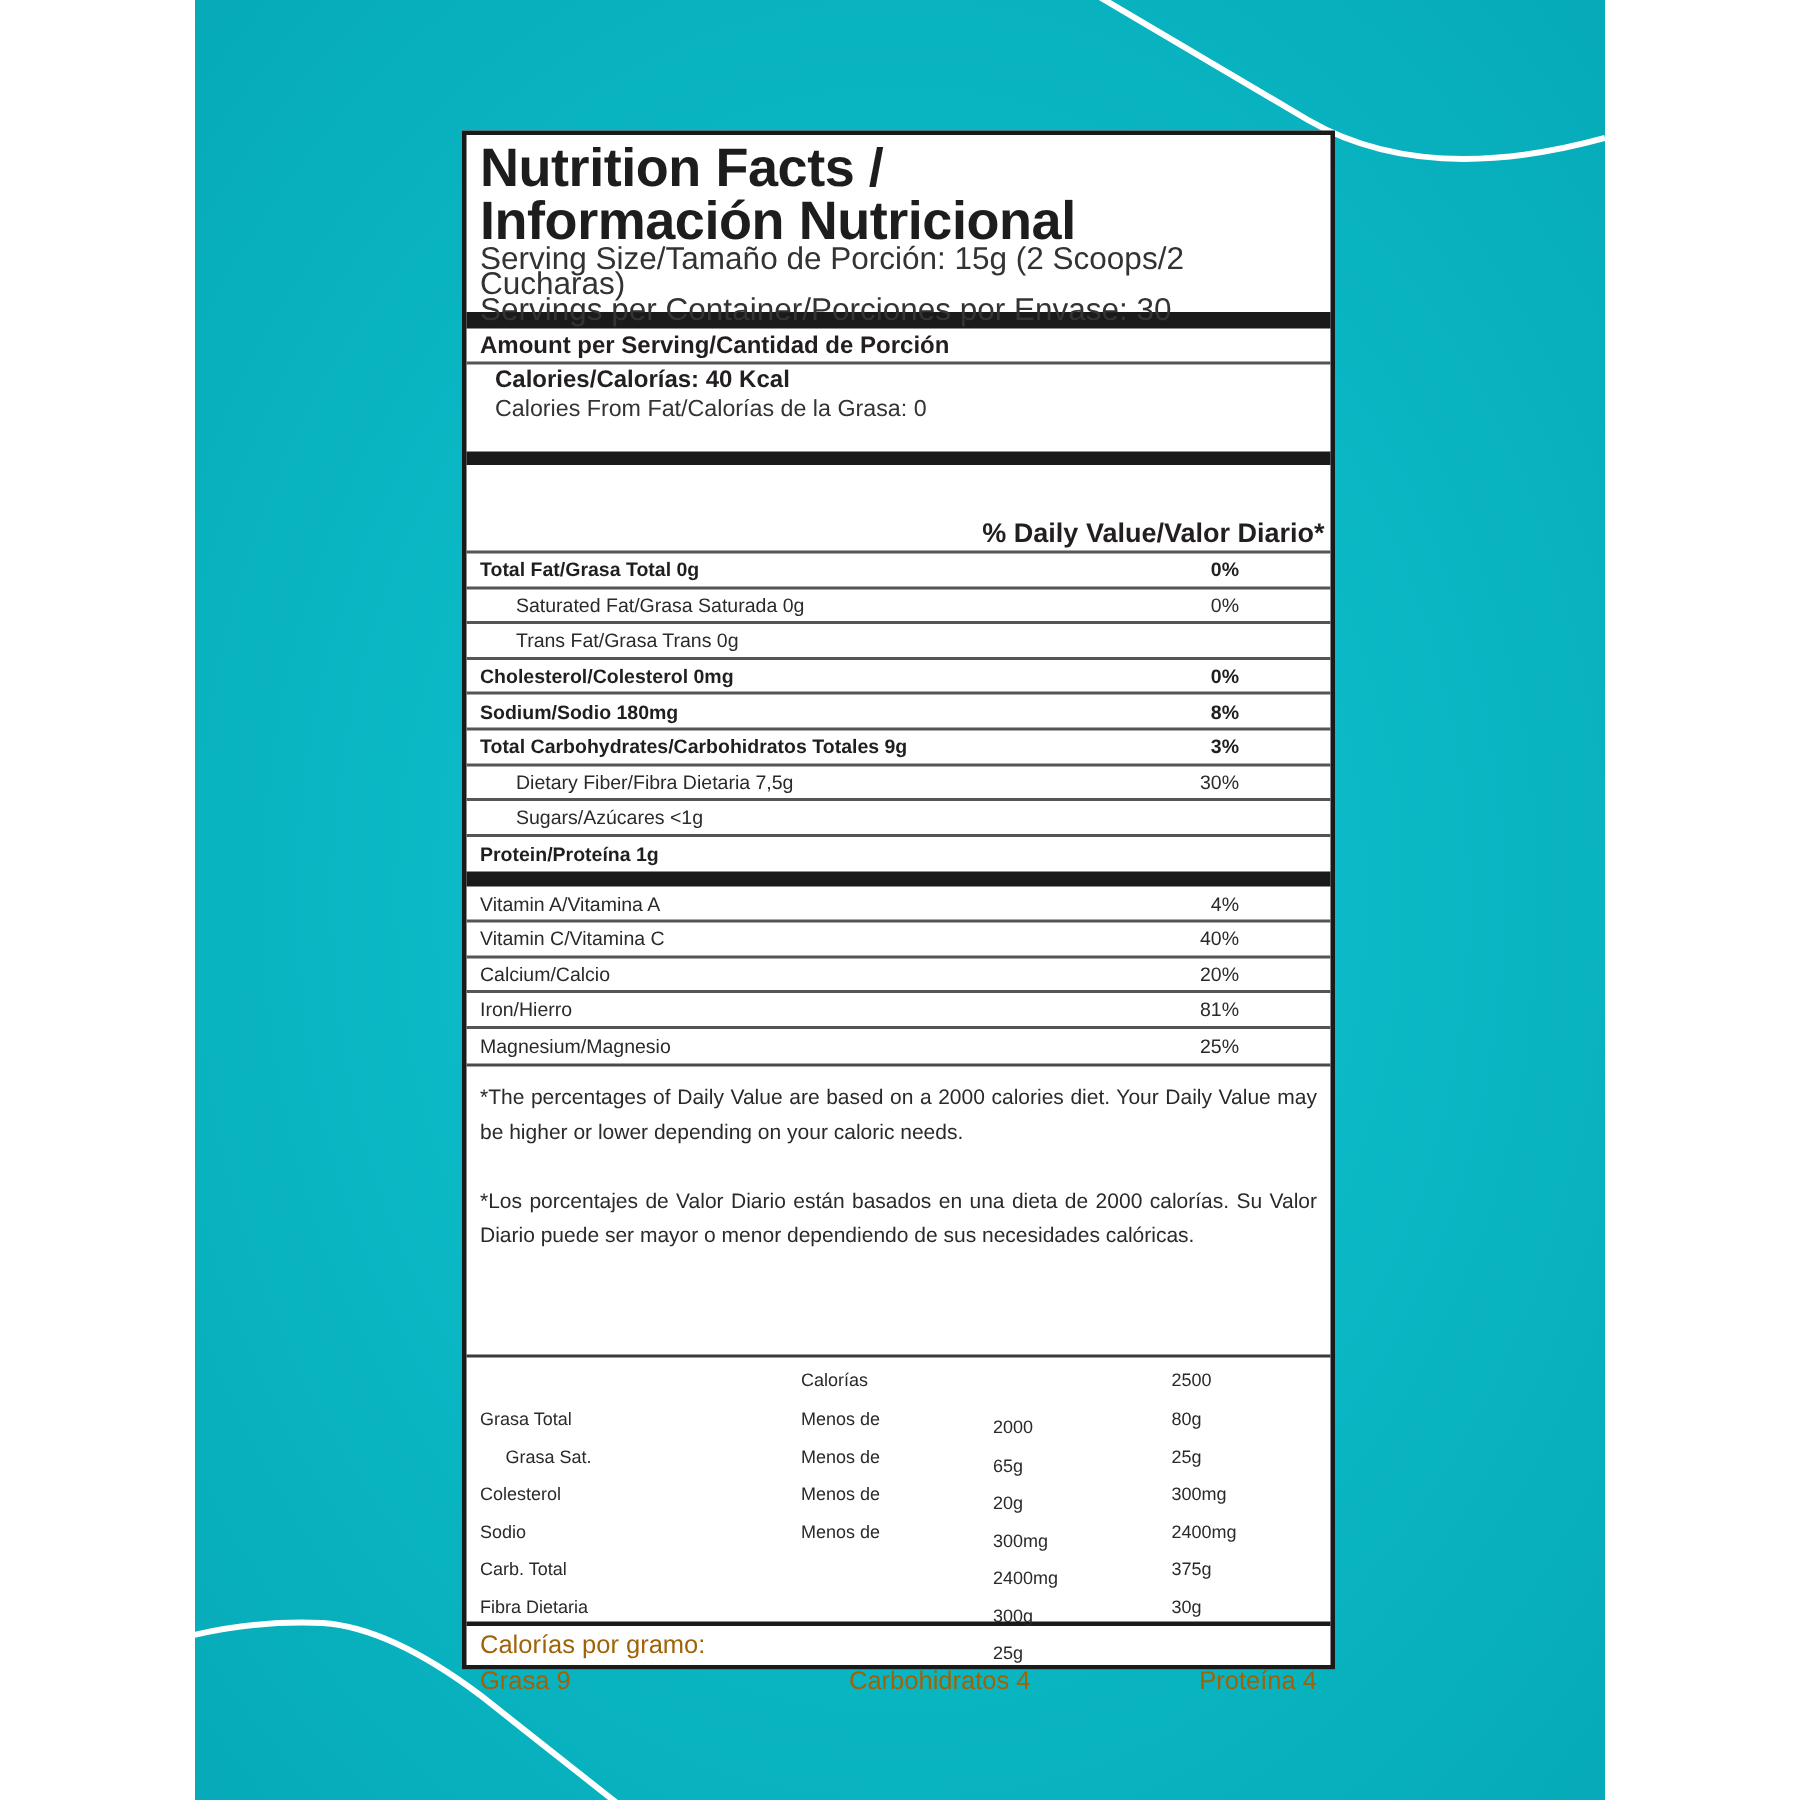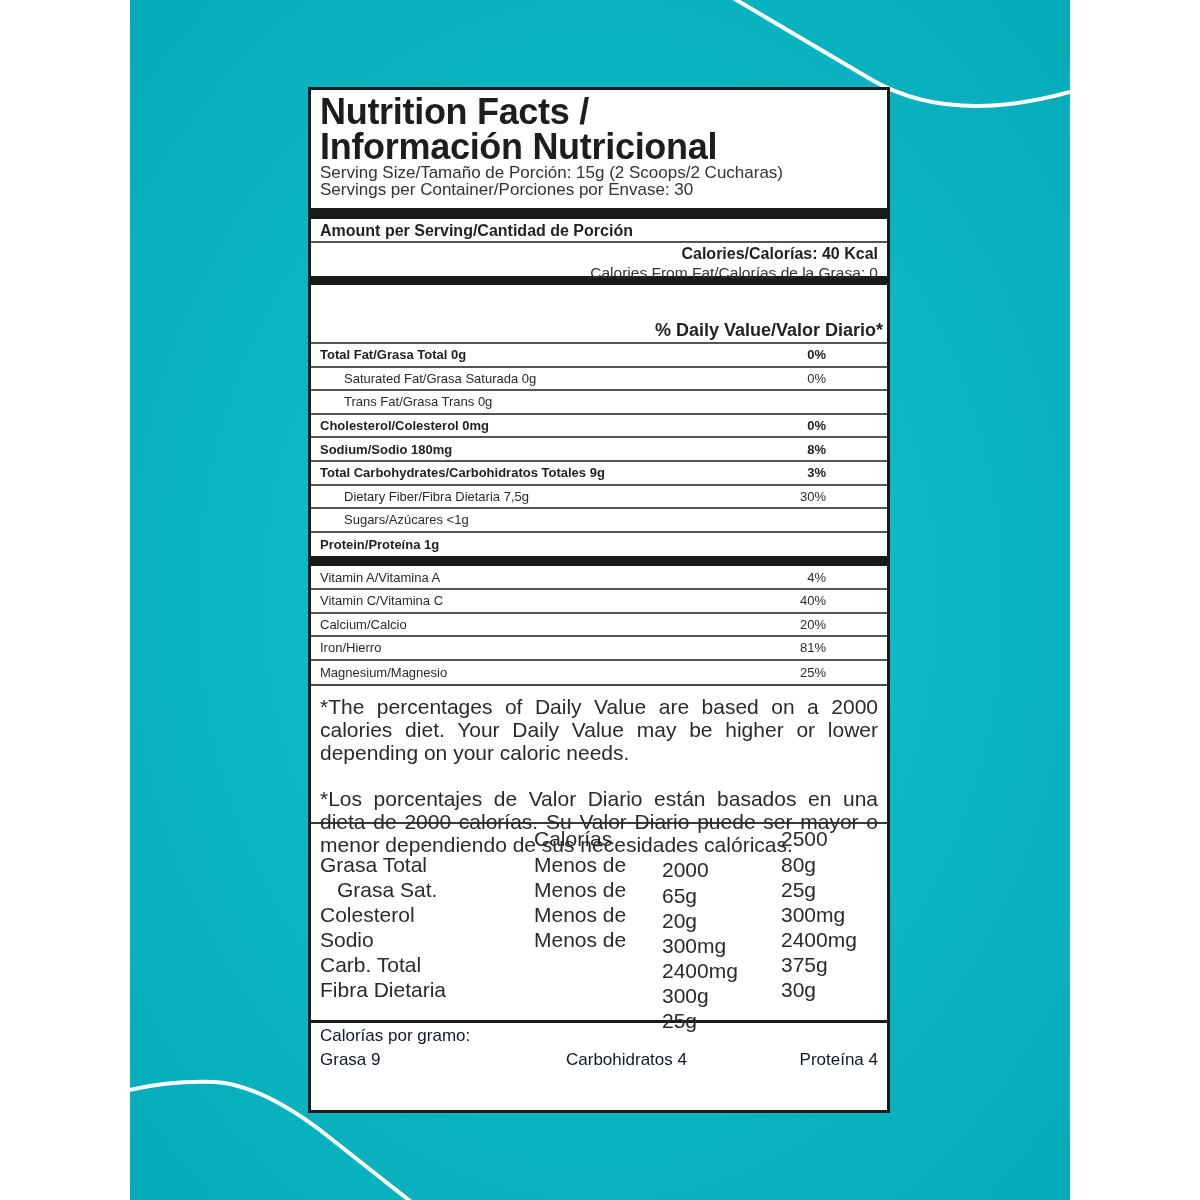--- a/index.html
+++ b/index.html
@@ -10,43 +10,43 @@
     background: radial-gradient(ellipse at 50% 50%, #12c9d3 0%, #0bbac6 45%, #06aab8 100%);
     overflow: hidden;
   }
   .panel svg { position: absolute; left: 0; top: 0; }
   .label {
     position: absolute; left: 308px; top: 87px; width: 582px; height: 1026px;
     background: #ffffff; border: 3px solid #1a1a1a;
   }
   .hdr { padding: 4px 8px 0 9px; height: 118px; }
   .title { font-weight: bold; font-size: 36px; line-height: 35px; letter-spacing: -0.3px; color: #1d1d1d; }
-  .serv { font-size: 17px; line-height: 17px; color: #333; }
+  .serv { font-size: 21px; line-height: 17px; color: #333; }
   .thick { height: 11px; background: #1a1a1a; }
   .row { display: flex; align-items: center; padding: 0 9px; height: 23.6px; font-size: 13px; color: #2a2a2a; border-bottom: 2px solid #555; }
   .row:last-child { border-bottom: none; }
   .row .name { flex: 1; }
   .row .pct { width: 70px; text-align: right; margin-right: 52px; }
   .row.bold { font-weight: bold; color: #1f1f1f; }
   .row.indent .name { padding-left: 24px; }
   .amount { padding: 2px 9px; height: 24px; font-weight: bold; font-size: 16px; line-height: 20px; border-bottom: 2px solid #555; }
-  .cal { padding: 1px 9px; height: 33px; text-align: right; }
+  .cal { padding: 1px 19px; height: 58px; }
   .cal .c1 { font-weight: bold; font-size: 16px; line-height: 20px; }
   .cal .c2 { font-size: 15.5px; line-height: 18px; color: #333; }
   .dvhead { height: 27px; font-weight: bold; font-size: 18px; text-align: right; padding: 3px 4px 0 0; border-bottom: 2px solid #555; margin-top: 32px; }
-  .note { padding: 9px 9px 12px 9px; font-size: 21px; line-height: 23px; color: #2a2a2a; text-align: justify; text-align-last: left; height: 138px; border-top: 2px solid #4a4a4a; }
+  .note { padding: 9px 9px 12px 9px; font-size: 14px; line-height: 23px; color: #2a2a2a; text-align: justify; text-align-last: left; height: 194px; border-top: 2px solid #4a4a4a; }
   .note p + p { margin-top: 23px; }
   .ref { border-top: 2px solid #3a3a3a; padding: 3px 0 0 9px; height: 178px; }
-  .ref .r { display: flex; height: 25.2px; font-size: 21px; line-height: 24px; color: #2a2a2a; }
+  .ref .r { display: flex; height: 25.2px; font-size: 12px; line-height: 24px; color: #2a2a2a; }
   .ref .c0 { width: 214px; }
   .ref .c1 { width: 128px; }
   .ref .c2 { width: 119px; margin-top: 31px; }
   .ref .c3 { width: 100px; }
   .ref .r.ind .c0 { padding-left: 17px; }
-  .cpg { border-top: 3px solid #1a1a1a; padding: 1px 9px 0 9px; font-size: 17px; line-height: 24px; color: #0f172a; margin-top: 20px; }
+  .cpg { border-top: 3px solid #1a1a1a; padding: 1px 9px 0 9px; font-size: 17px; line-height: 24px; color: #a16207; }
   .cpg .line2 { display: flex; gap: 37px; }
   .cpg .g1 { width: 209px; }
   .cpg .g2 { flex: 1; }
   .cpg .g3 { text-align: right; }
 </style>
 </head>
 <body>
 
 <div class="panel">
   <svg width="940" height="1200" viewBox="0 0 940 1200">

